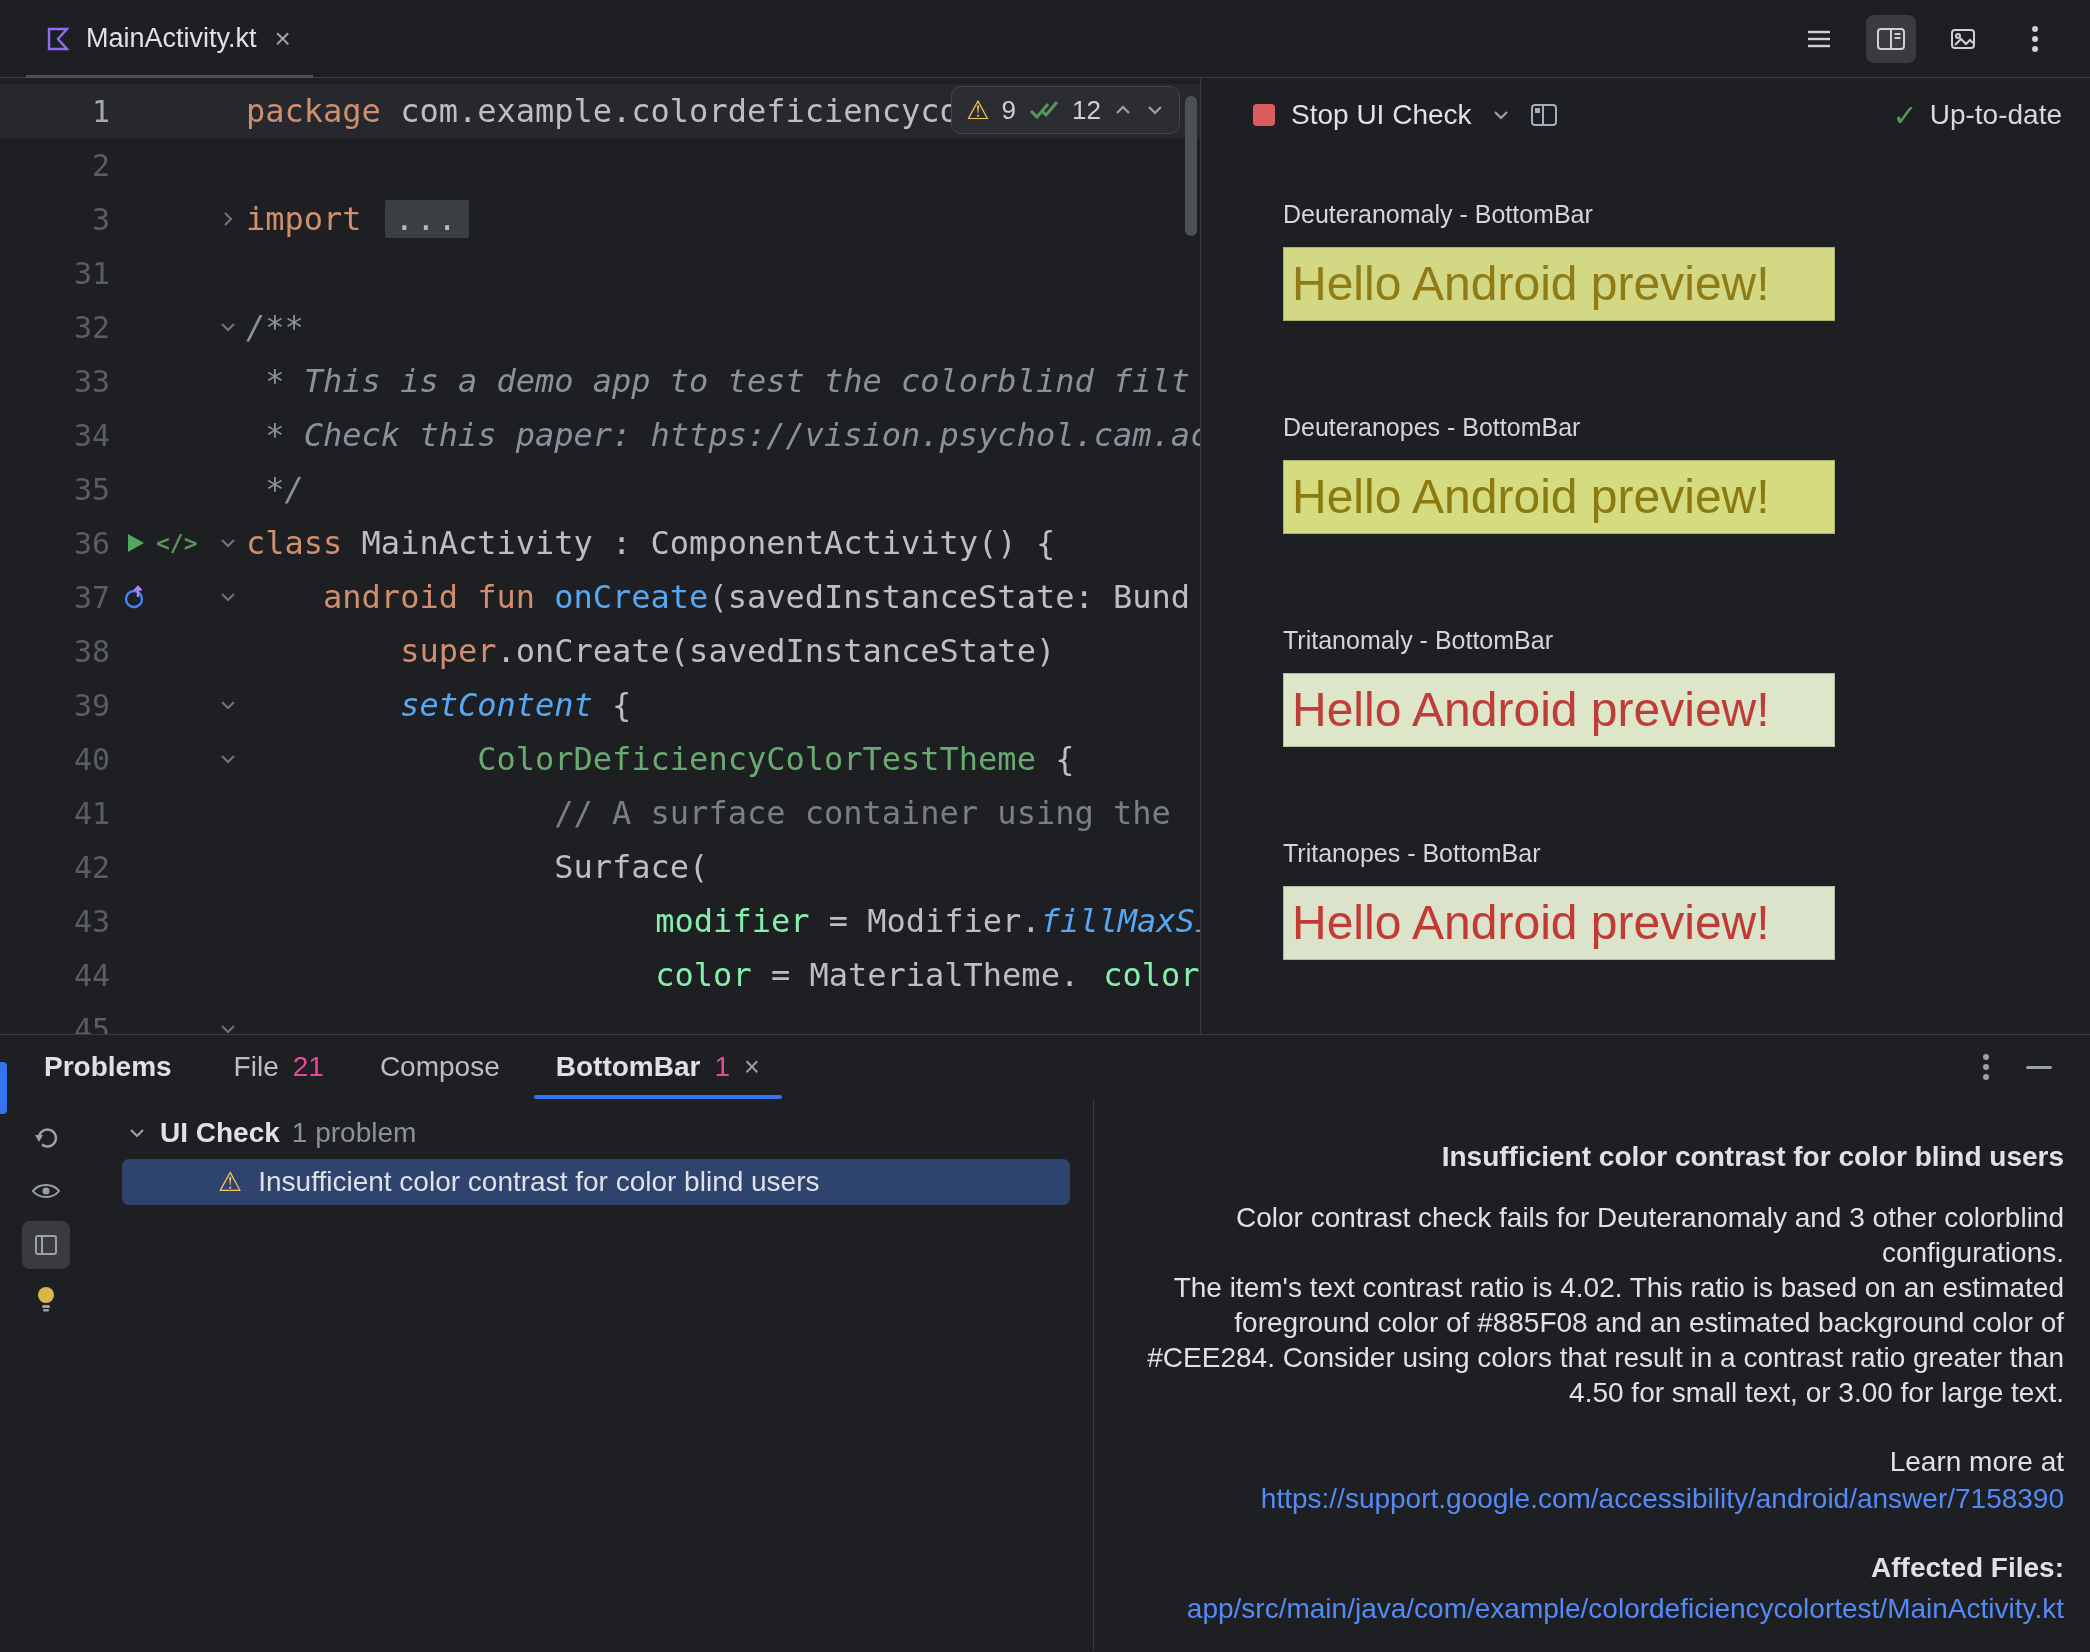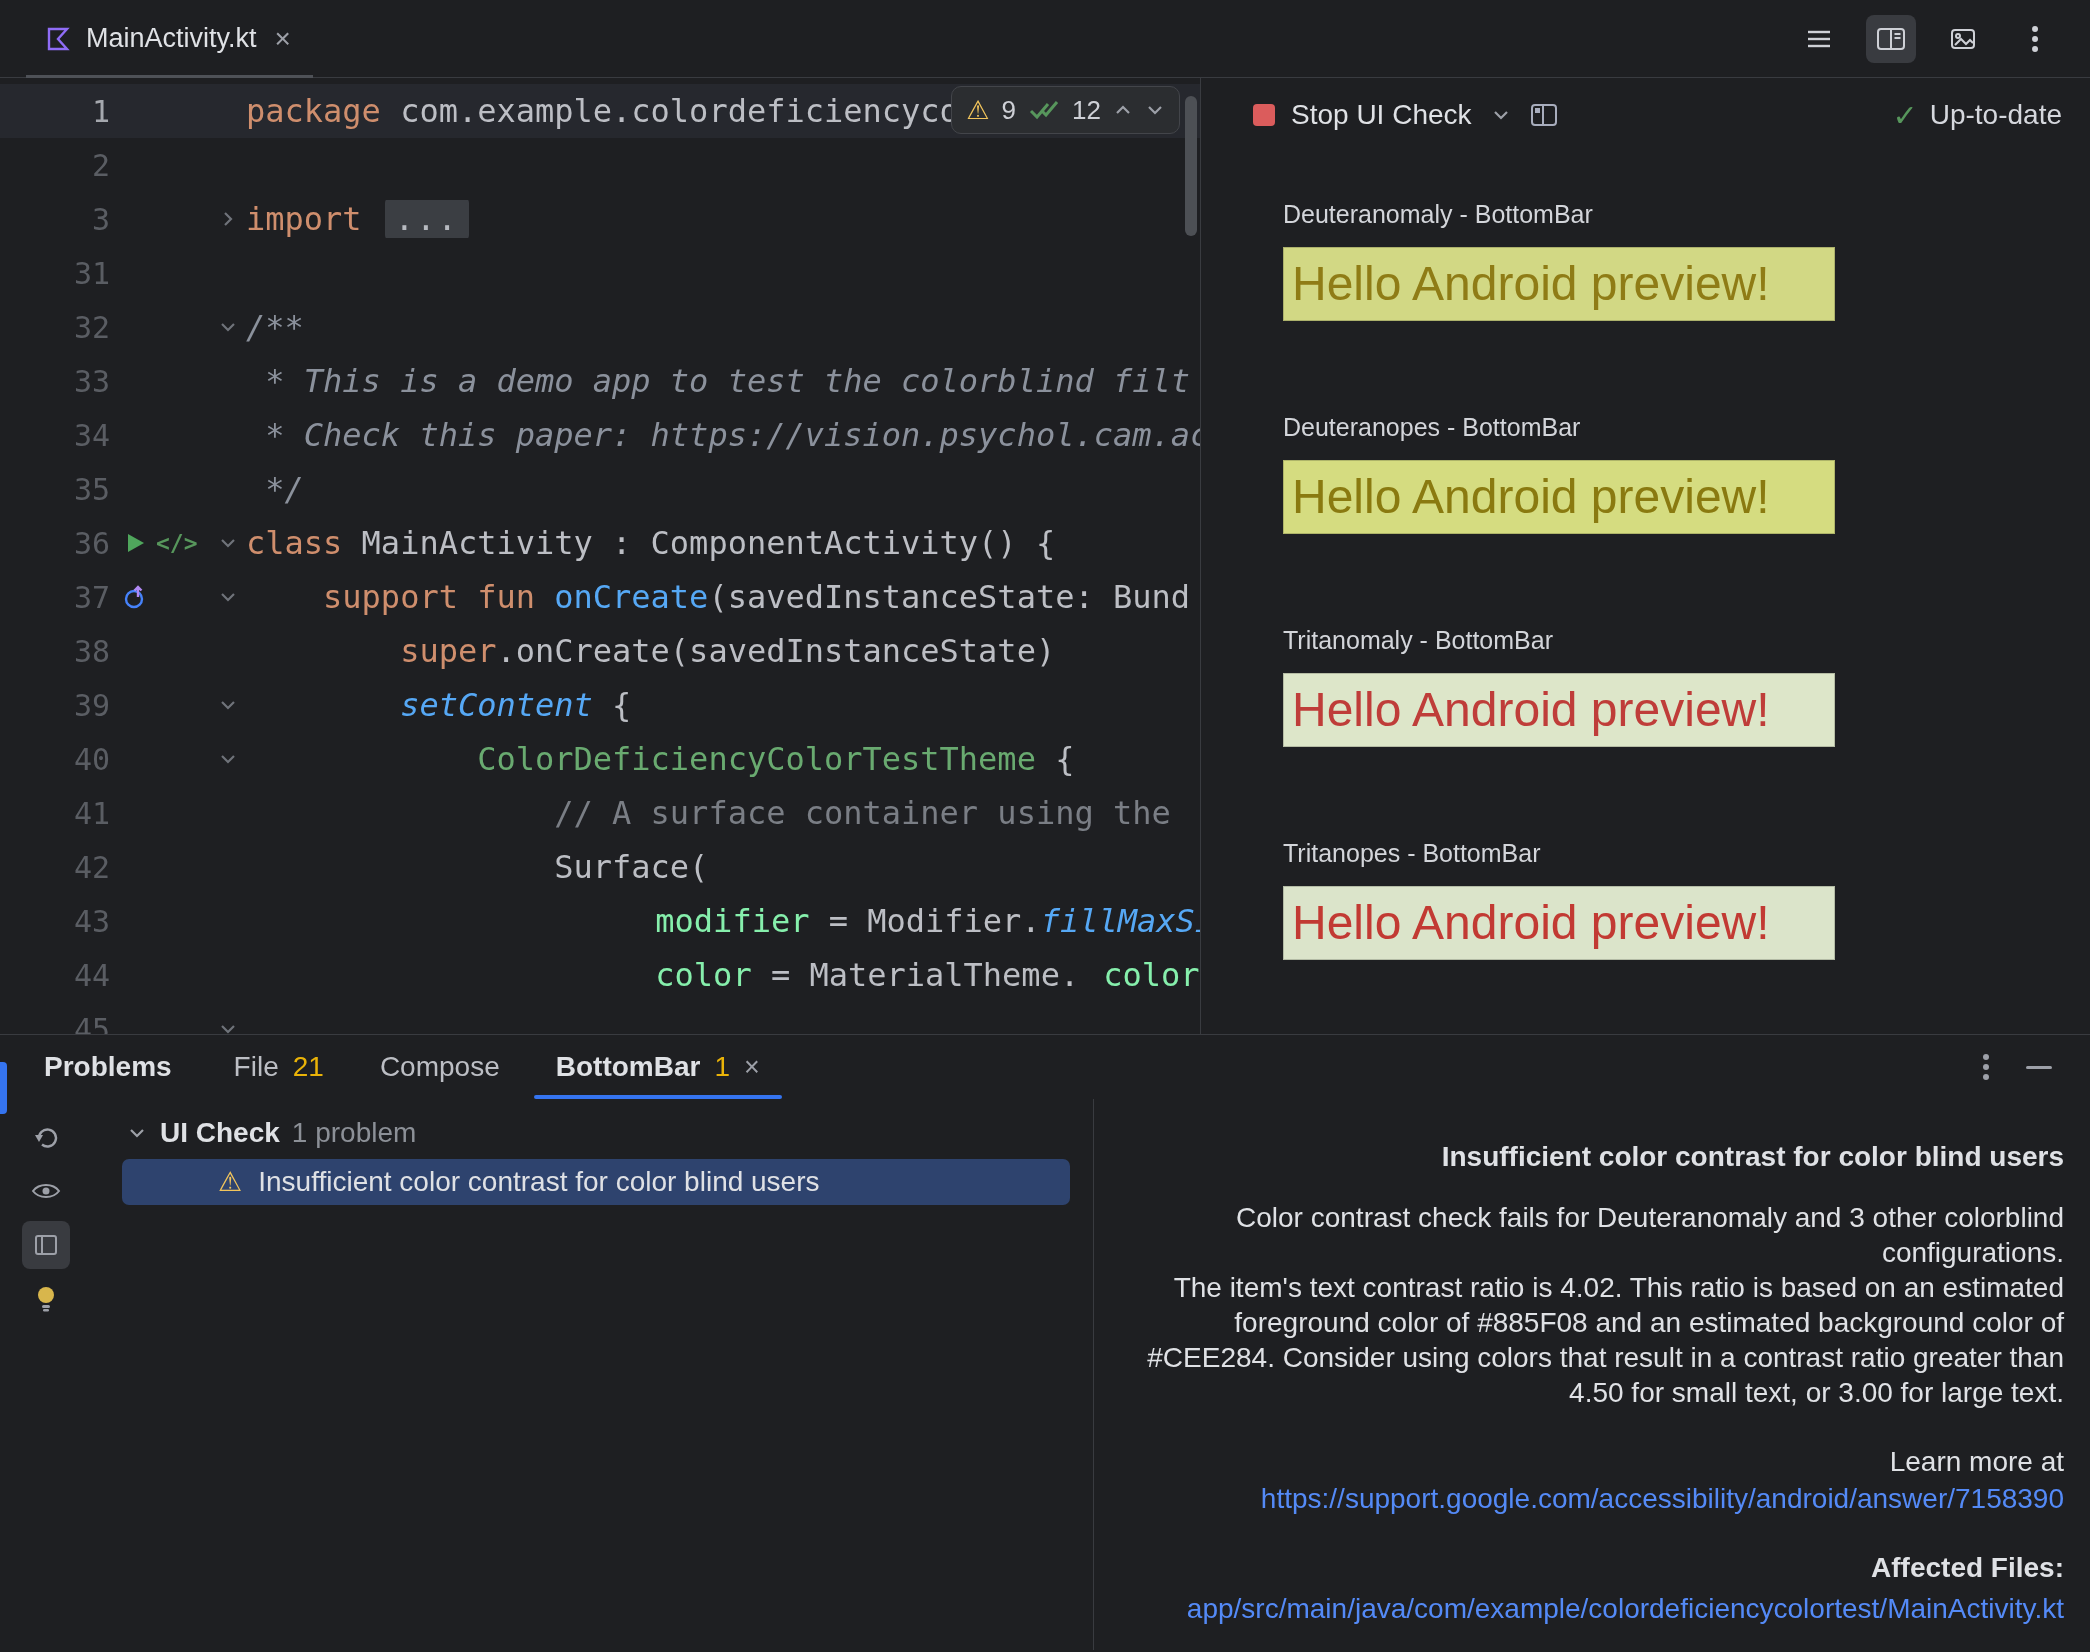--- a/index.html
+++ b/index.html
@@ -65,21 +65,21 @@
   .psec { margin-bottom:92px; }
   .plabel { font-size:25px; color:#d3d5da; margin-bottom:18px; }
   .pbox { width:552px; height:74px; line-height:72px; font-size:48px; padding-left:8px; white-space:nowrap; overflow:hidden; border:1px solid rgba(0,0,0,0.18); }
 
   
   .bottom-panel { height:616px; border-top:1px solid #393b40; display:flex; flex-direction:column;text-align:right; }
   .bottom-tabs { height:64px; flex:none; display:flex; align-items:center; }
   .bp-title { font-weight:bold; font-size:28px; margin:0 34px 0 44px; }
   #bottom-tabs-list { display:flex; align-items:center; height:64px; }
   .btab { display:inline-flex; align-items:center; gap:14px; height:64px; padding:0 28px; font-size:28px; color:#bcbec4; position:relative; }
-  .btab .btc { color:#eab308; }
+  .btab .btc { color:#ec4899; }
   .btab.sel { color:#dfe1e5; }
   .btab.sel .btl { font-weight:bold; }
   .btab.sel::after { content:""; position:absolute; bottom:0; left:6px; right:6px; height:4px; background:#3574f0; border-radius:2px; }
   .btx { color:#9da0a8; font-size:27px; }
   .bt-actions { margin-left:auto; display:flex; align-items:center; gap:36px; padding-right:38px; color:#9da0a8; }
   .min-bar { width:26px; height:3px; background:#9da0a8; border-radius:2px; }
 
   .bottom-body { flex:1; display:flex; min-height:0; }
   .tool-strip { width:92px; flex:none; display:flex; flex-direction:column; align-items:center; padding-top:14px; gap:6px; }
   .ts-btn { width:48px; height:48px; display:grid; place-items:center; border-radius:8px; color:#9da0a8; }
@@ -166,21 +166,21 @@
         <div class="crow"><span class="ln">36</span><span class="gicons"><span class="gic"><svg width="26" height="26" viewBox="0 0 26 26">
                 <polygon points="6,4 22,13 6,22" fill="#4fa65c"></polygon>
               </svg></span><span class="gic markup">&lt;/&gt;</span></span><span class="gfold"><svg width="22" height="22" viewBox="0 0 22 22">
               <polyline points="5,8 11,14 17,8" fill="none" stroke="#6f737a" stroke-width="2.2"></polyline>
             </svg></span><span class="gcode"><span class="s-kw">class</span><span class="s-pl"> MainActivity : ComponentActivity() {</span></span></div>
         <div class="crow"><span class="ln">37</span><span class="gicons"><span class="gic"><svg width="26" height="26" viewBox="0 0 26 26">
                 <circle cx="12" cy="15" r="8" fill="none" stroke="#4682fa" stroke-width="2.4"></circle>
                 <path d="M16 13 V3 M12.5 6.5 L16 3 L19.5 6.5" stroke="#b189f5" stroke-width="2.4" fill="none"></path>
               </svg></span></span><span class="gfold"><svg width="22" height="22" viewBox="0 0 22 22">
               <polyline points="5,8 11,14 17,8" fill="none" stroke="#6f737a" stroke-width="2.2"></polyline>
-            </svg></span><span class="gcode"><span class="s-pl">    </span><span class="s-kw">support fun</span><span class="s-pl"> </span><span class="s-fn">onCreate</span><span class="s-pl">(savedInstanceState: Bund</span></span></div>
+            </svg></span><span class="gcode"><span class="s-pl">    </span><span class="s-kw">android fun</span><span class="s-pl"> </span><span class="s-fn">onCreate</span><span class="s-pl">(savedInstanceState: Bund</span></span></div>
         <div class="crow"><span class="ln">38</span><span class="gicons"></span><span class="gfold"></span><span class="gcode"><span class="s-pl">        </span><span class="s-kw">super</span><span class="s-pl">.onCreate(savedInstanceState)</span></span></div>
         <div class="crow"><span class="ln">39</span><span class="gicons"></span><span class="gfold"><svg width="22" height="22" viewBox="0 0 22 22">
               <polyline points="5,8 11,14 17,8" fill="none" stroke="#6f737a" stroke-width="2.2"></polyline>
             </svg></span><span class="gcode"><span class="s-pl">        </span><span class="s-fni">setContent</span><span class="s-pl"> {</span></span></div>
         <div class="crow"><span class="ln">40</span><span class="gicons"></span><span class="gfold"><svg width="22" height="22" viewBox="0 0 22 22">
               <polyline points="5,8 11,14 17,8" fill="none" stroke="#6f737a" stroke-width="2.2"></polyline>
             </svg></span><span class="gcode"><span class="s-pl">            </span><span class="s-gr">ColorDeficiencyColorTestTheme</span><span class="s-pl"> {</span></span></div>
         <div class="crow"><span class="ln">41</span><span class="gicons"></span><span class="gfold"></span><span class="gcode"><span class="s-pl">                </span><span class="s-lc">// A surface container using the</span></span></div>
         <div class="crow"><span class="ln">42</span><span class="gicons"></span><span class="gfold"></span><span class="gcode"><span class="s-pl">                Surface(</span></span></div>
         <div class="crow"><span class="ln">43</span><span class="gicons"></span><span class="gfold"></span><span class="gcode"><span class="s-pl">                    </span><span class="s-pr">modifier</span><span class="s-pl"> = Modifier.</span><span class="s-fni">fillMaxSi</span></span></div>

